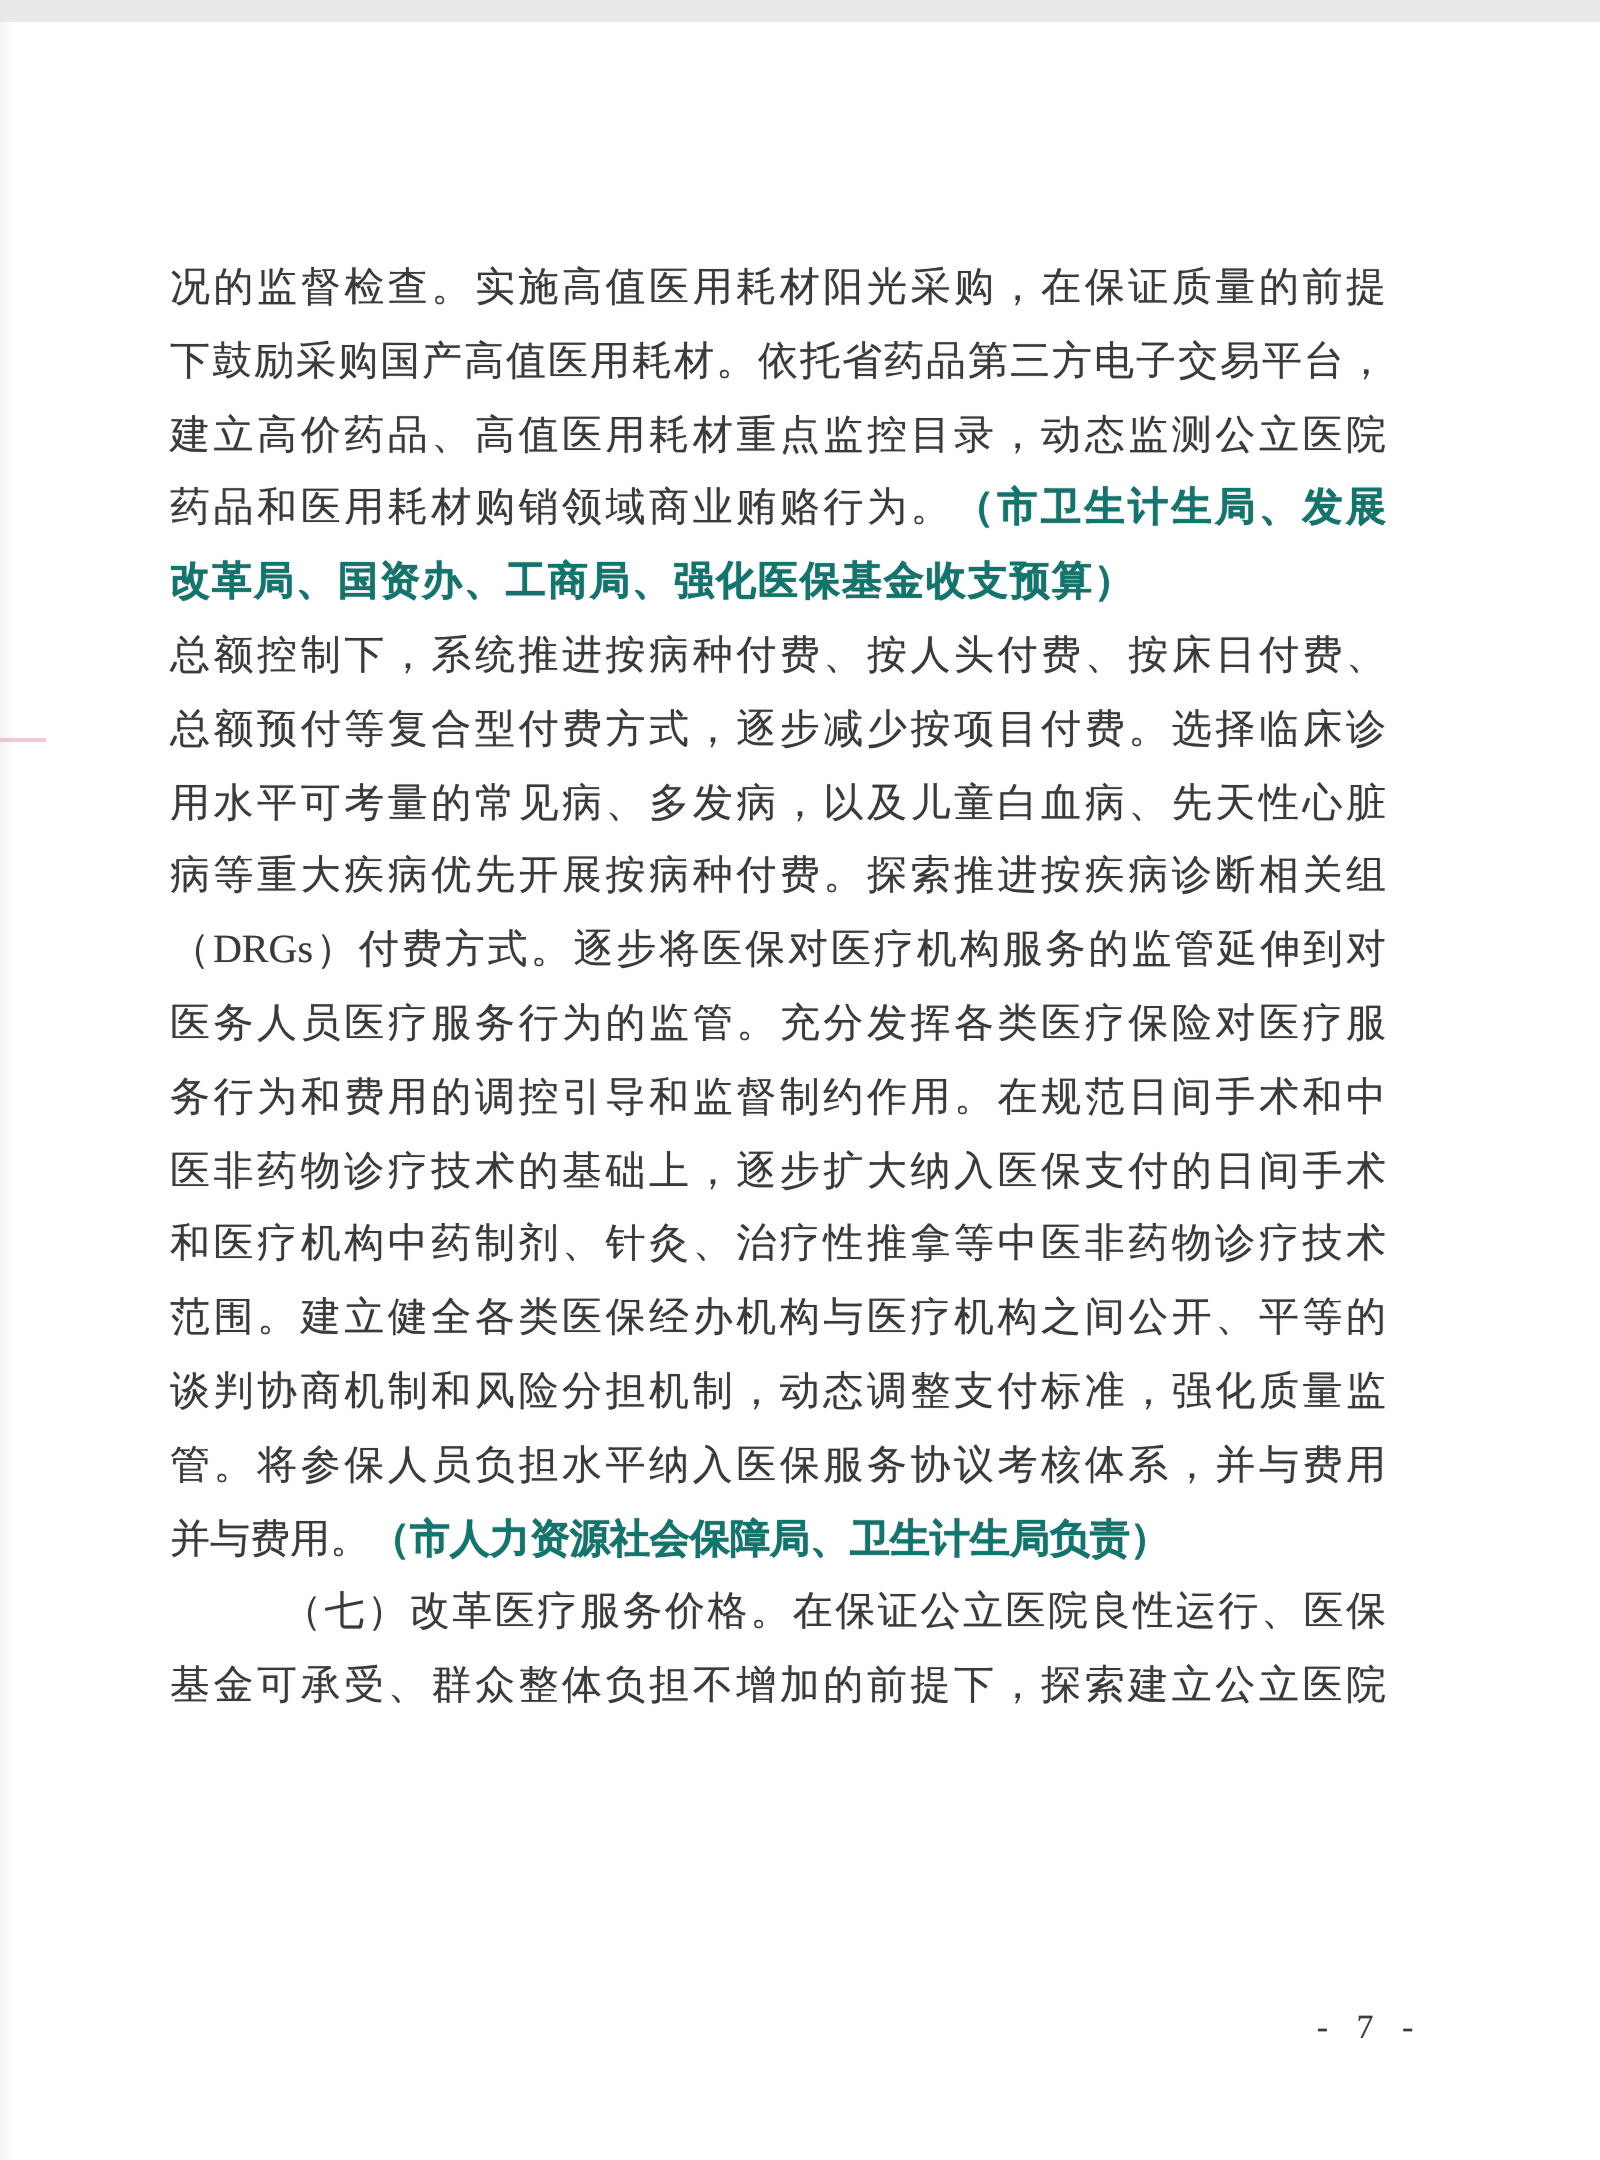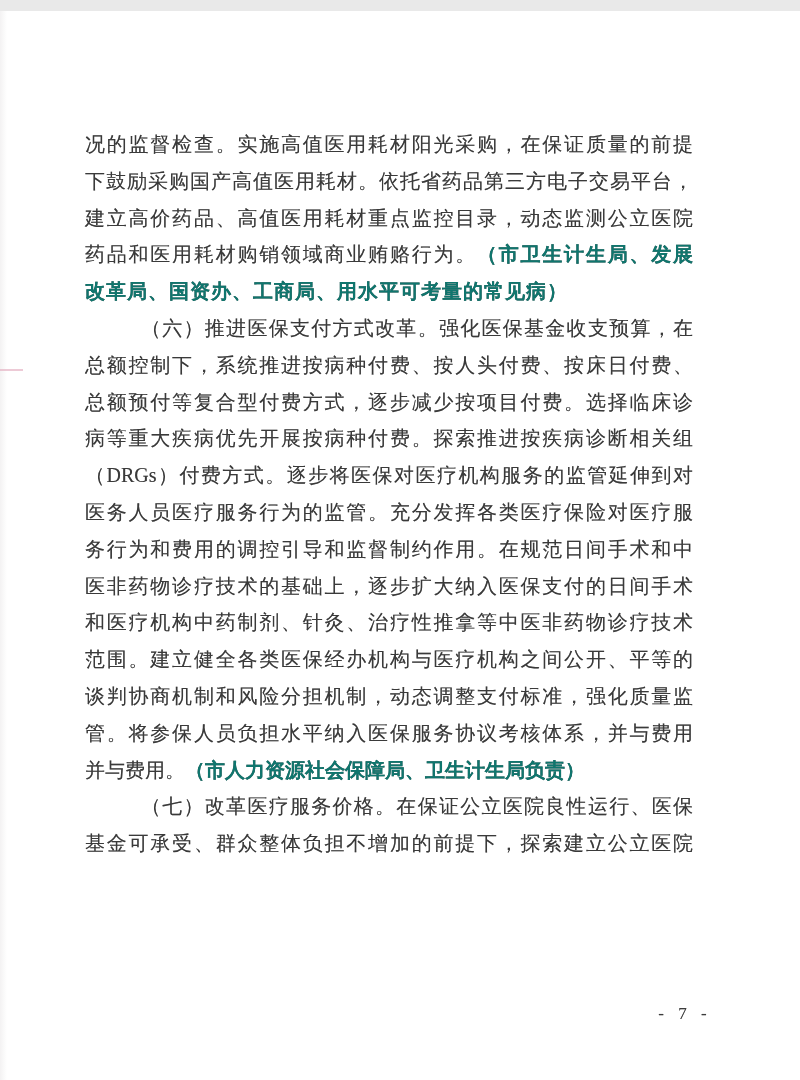--- a/index.html
+++ b/index.html
@@ -79,24 +79,24 @@
 <body>
 
 <div class="sheet">
   <div class="scan-edge"></div>
   <div class="pink-mark"></div>
   <div class="text-block">
       <div class="line justify"><span class="seg">况的监督检查。实施高值医用耗材阳光采购，在保证质量的前提</span></div>
       <div class="line justify"><span class="seg">下鼓励采购国产高值医用耗材。依托省药品第三方电子交易平台，</span></div>
       <div class="line justify"><span class="seg">建立高价药品、高值医用耗材重点监控目录，动态监测公立医院</span></div>
       <div class="line justify"><span class="seg">药品和医用耗材购销领域商业贿赂行为。</span><span class="seg bold">（市卫生计生局、发展</span></div>
-      <div class="line spread"><span class="seg bold">改革局、国资办、工商局、用水平可考量的常见病）</span></div>
-      <div class="line justify indent"><span class="seg">（六）推进医保支付方式改革。强化医保基金收支预算，在</span></div>
+      <div class="line spread"><span class="seg bold">改革局、国资办、工商局、强化医保基金收支预算）</span></div>
       <div class="line justify"><span class="seg">总额控制下，系统推进按病种付费、按人头付费、按床日付费、</span></div>
       <div class="line justify"><span class="seg">总额预付等复合型付费方式，逐步减少按项目付费。选择临床诊</span></div>
+      <div class="line justify"><span class="seg">用水平可考量的常见病、多发病，以及儿童白血病、先天性心脏</span></div>
       <div class="line justify"><span class="seg">病等重大疾病优先开展按病种付费。探索推进按疾病诊断相关组</span></div>
       <div class="line justify"><span class="seg">（DRGs）付费方式。逐步将医保对医疗机构服务的监管延伸到对</span></div>
       <div class="line justify"><span class="seg">医务人员医疗服务行为的监管。充分发挥各类医疗保险对医疗服</span></div>
       <div class="line justify"><span class="seg">务行为和费用的调控引导和监督制约作用。在规范日间手术和中</span></div>
       <div class="line justify"><span class="seg">医非药物诊疗技术的基础上，逐步扩大纳入医保支付的日间手术</span></div>
       <div class="line justify"><span class="seg">和医疗机构中药制剂、针灸、治疗性推拿等中医非药物诊疗技术</span></div>
       <div class="line justify"><span class="seg">范围。建立健全各类医保经办机构与医疗机构之间公开、平等的</span></div>
       <div class="line justify"><span class="seg">谈判协商机制和风险分担机制，动态调整支付标准，强化质量监</span></div>
       <div class="line justify"><span class="seg">管。将参保人员负担水平纳入医保服务协议考核体系，并与费用</span></div>
       <div class="line"><span class="seg">并与费用。</span><span class="seg bold">（市人力资源社会保障局、卫生计生局负责）</span></div>

